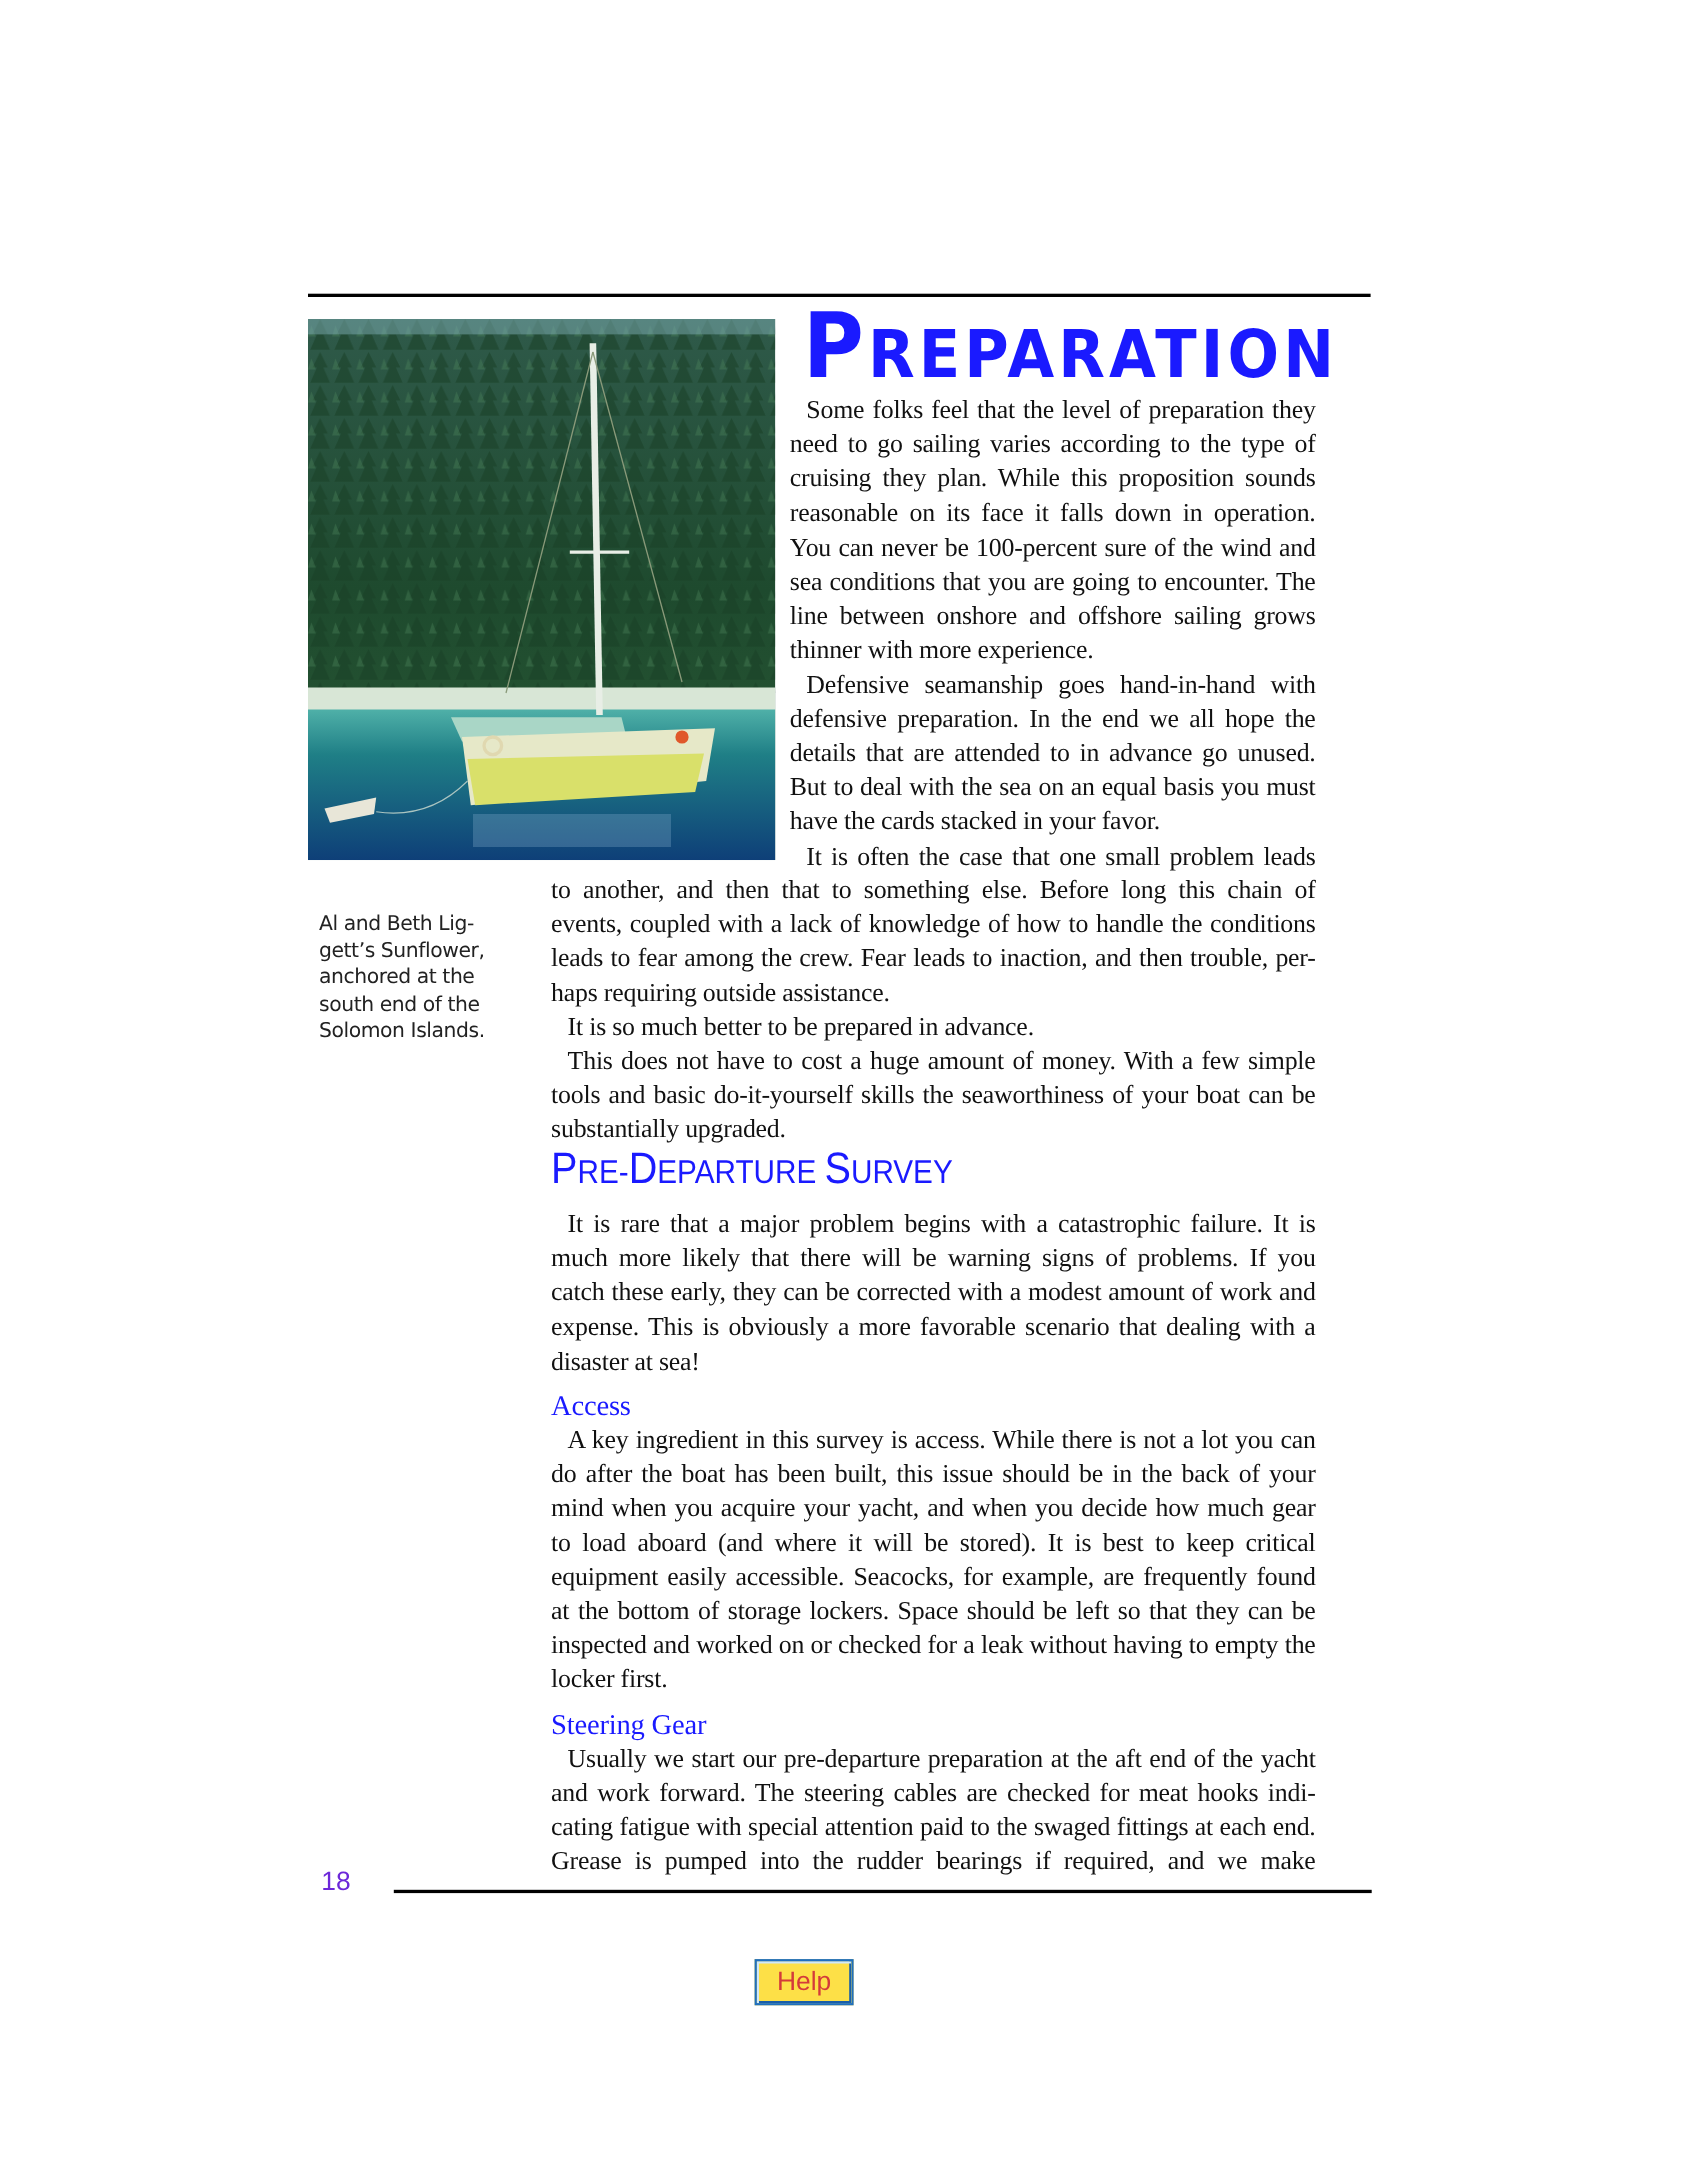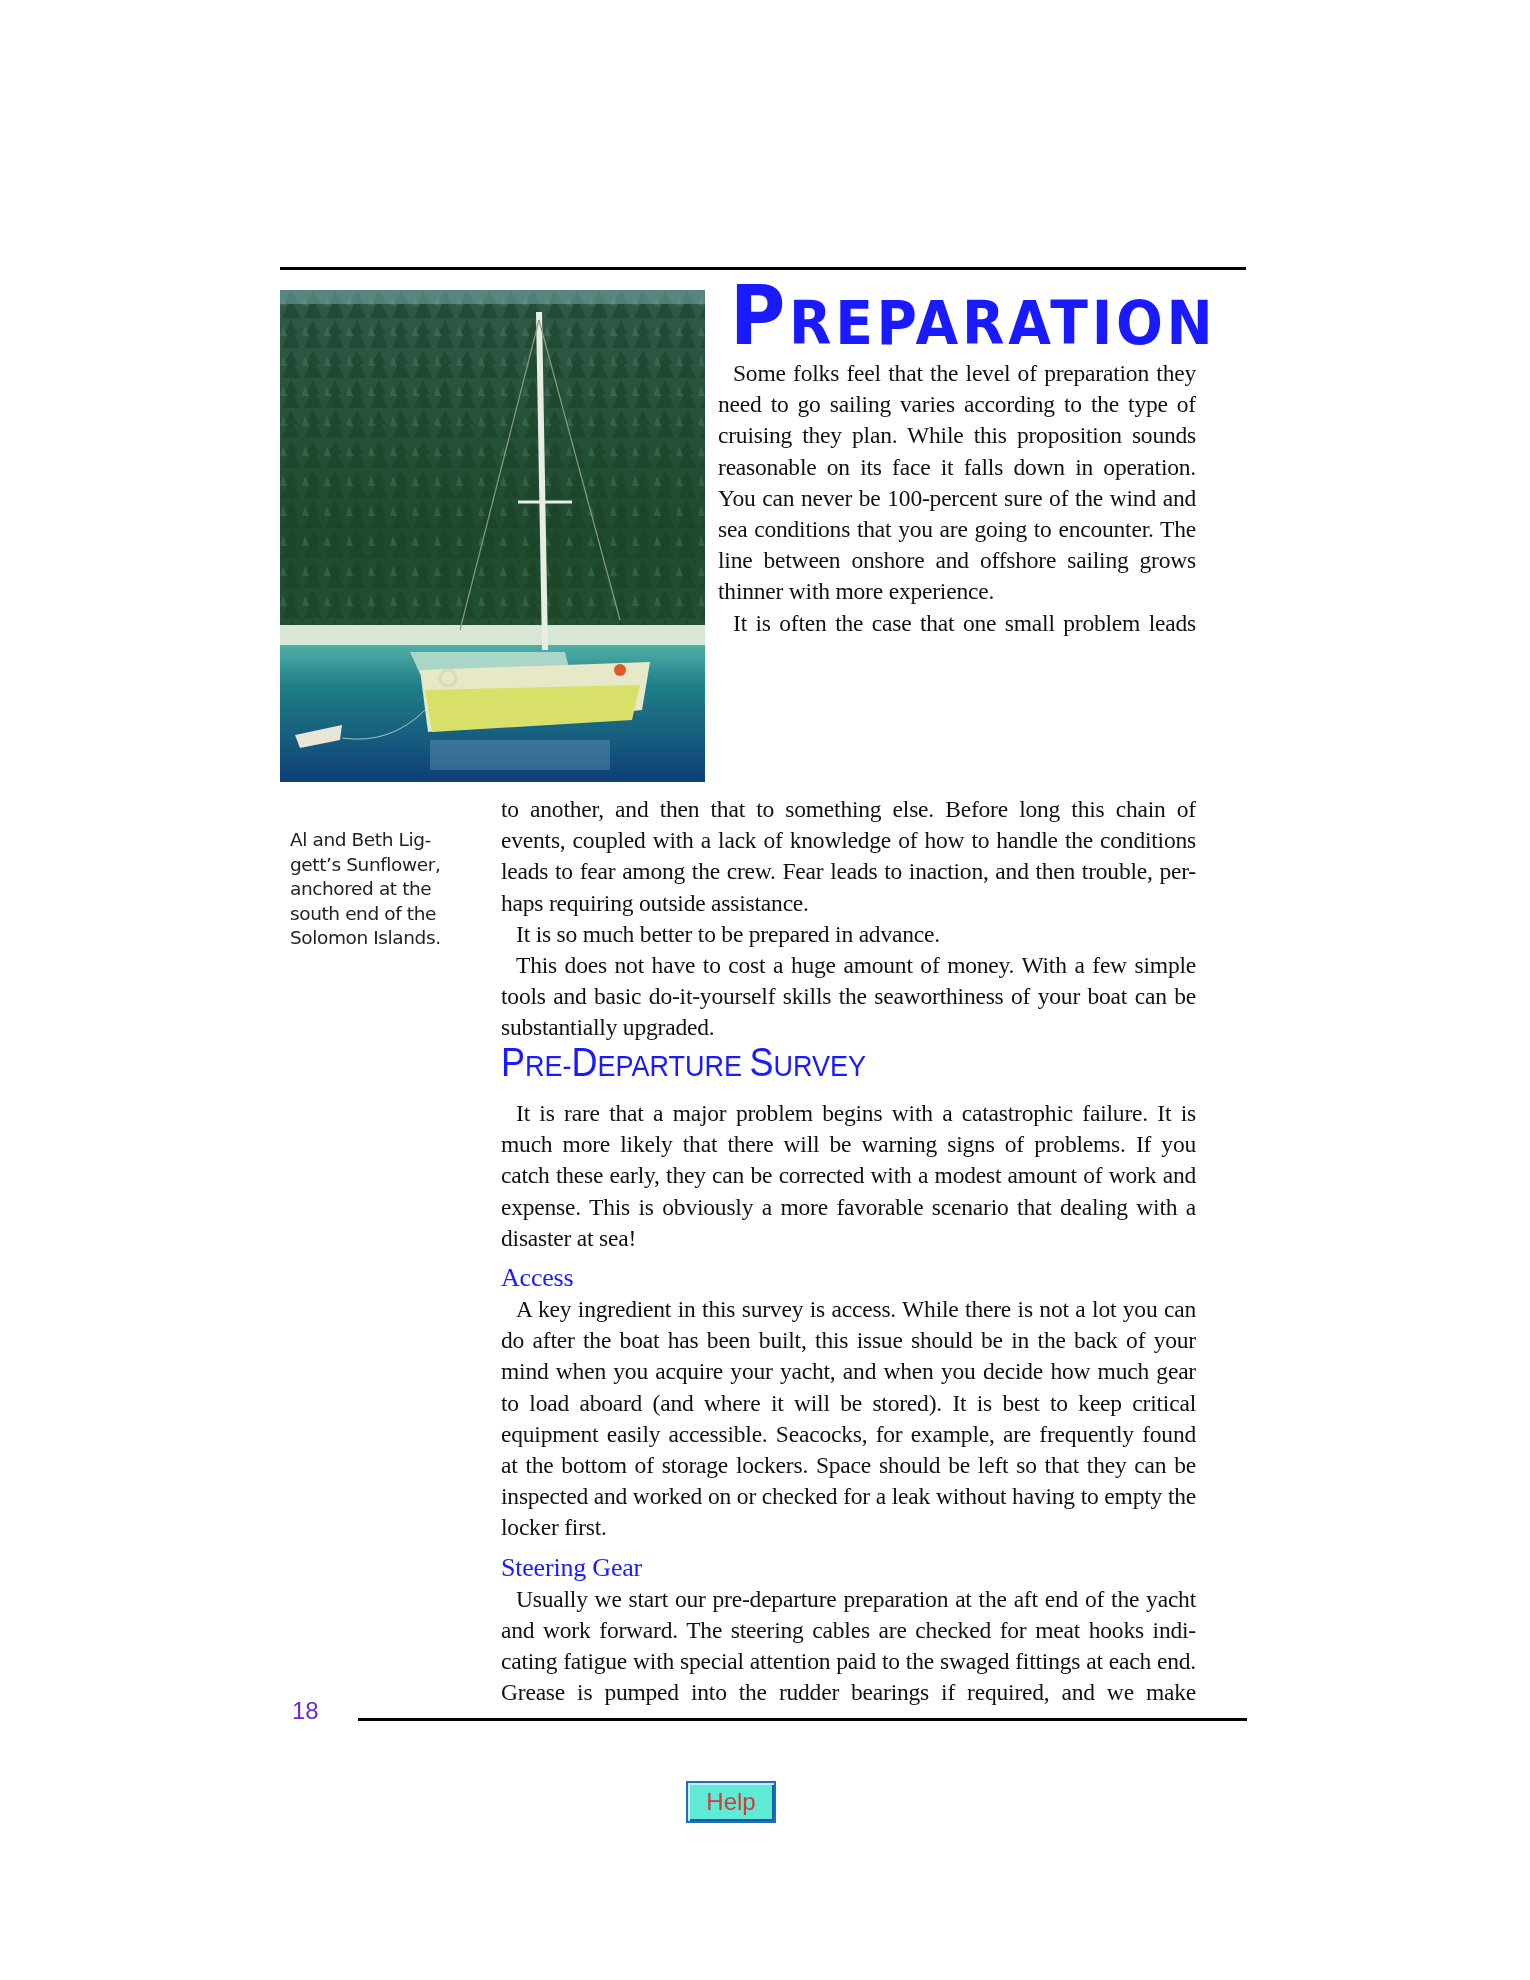--- a/index.html
+++ b/index.html
@@ -41,21 +41,21 @@
     position: absolute; left: 290px; top: 828px; width: 160px;
     font-family: "DejaVu Sans", sans-serif; font-size: 18.5px; line-height: 24.5px;
     color: #222; letter-spacing: -0.4px;
   }
   .page-num {
     position: absolute; left: 292px; top: 1697px;
     font-family: "Liberation Sans", sans-serif; font-size: 24px; color: #6d28d9;
   }
   .help-btn {
     position: absolute; left: 686px; top: 1781px; width: 90px; height: 42px;
-    background: #5eead4; border: 2px solid #1f6fc0;
+    background: #fde047; border: 2px solid #1f6fc0;
     box-shadow: inset 2px 2px 0 #cfe8fb, inset -2px -2px 0 #1a5ea8;
     color: #d43a3a; font-family: "Liberation Sans", sans-serif; font-size: 24px;
     display: flex; align-items: center; justify-content: center; cursor: pointer;
     box-sizing: border-box;
   }
 </style>
 </head>
 <body>
 
 <div class="rule top-rule"></div>
@@ -96,20 +96,21 @@
     <path d="M15 445 L62 435 L60 450 L20 458 Z" fill="#e8e6d8"></path>
     <path d="M62 448 Q110 455 145 420" stroke="#aac4c0" stroke-width="1" fill="none"></path>
     <rect x="150" y="450" width="180" height="30" fill="#7aa6c6" opacity="0.35"></rect>
   </svg>
 </div>
 
 <div class="title"><span class="cap">P</span><span>REPARATION</span></div>
 
 <div class="col-top body">
   <p class="indent">Some folks feel that the level of preparation they need to go sailing varies according to the type of cruising they plan. While this proposition sounds reasonable on its face it falls down in operation. You can never be 100-percent sure of the wind and sea conditions that you are going to encounter. The line between onshore and offshore sailing grows thinner with more experience.</p>
+  <p class="indent">Defensive seamanship goes hand-in-hand with defensive preparation. In the end we all hope the details that are attended to in advance go unused. But to deal with the sea on an equal basis you must have the cards stacked in your favor.</p>
   <p class="indent" style="text-align:justify;text-align-last:justify;">It is often the case that one small problem leads</p>
 </div>
 
 <div class="caption">Al and Beth Lig- gett’s Sunflower, anchored at the south end of the Solomon Islands.</div>
 
 <div class="col-main body">
   <p>to another, and then that to something else. Before long this chain of events, coupled with a lack of knowledge of how to handle the conditions leads to fear among the crew. Fear leads to inaction, and then trouble, per- haps requiring outside assistance.</p>
   <p class="indent">It is so much better to be prepared in advance.</p>
   <p class="indent">This does not have to cost a huge amount of money. With a few simple tools and basic do-it-yourself skills the seaworthiness of your boat can be substantially upgraded.</p>
 </div>

